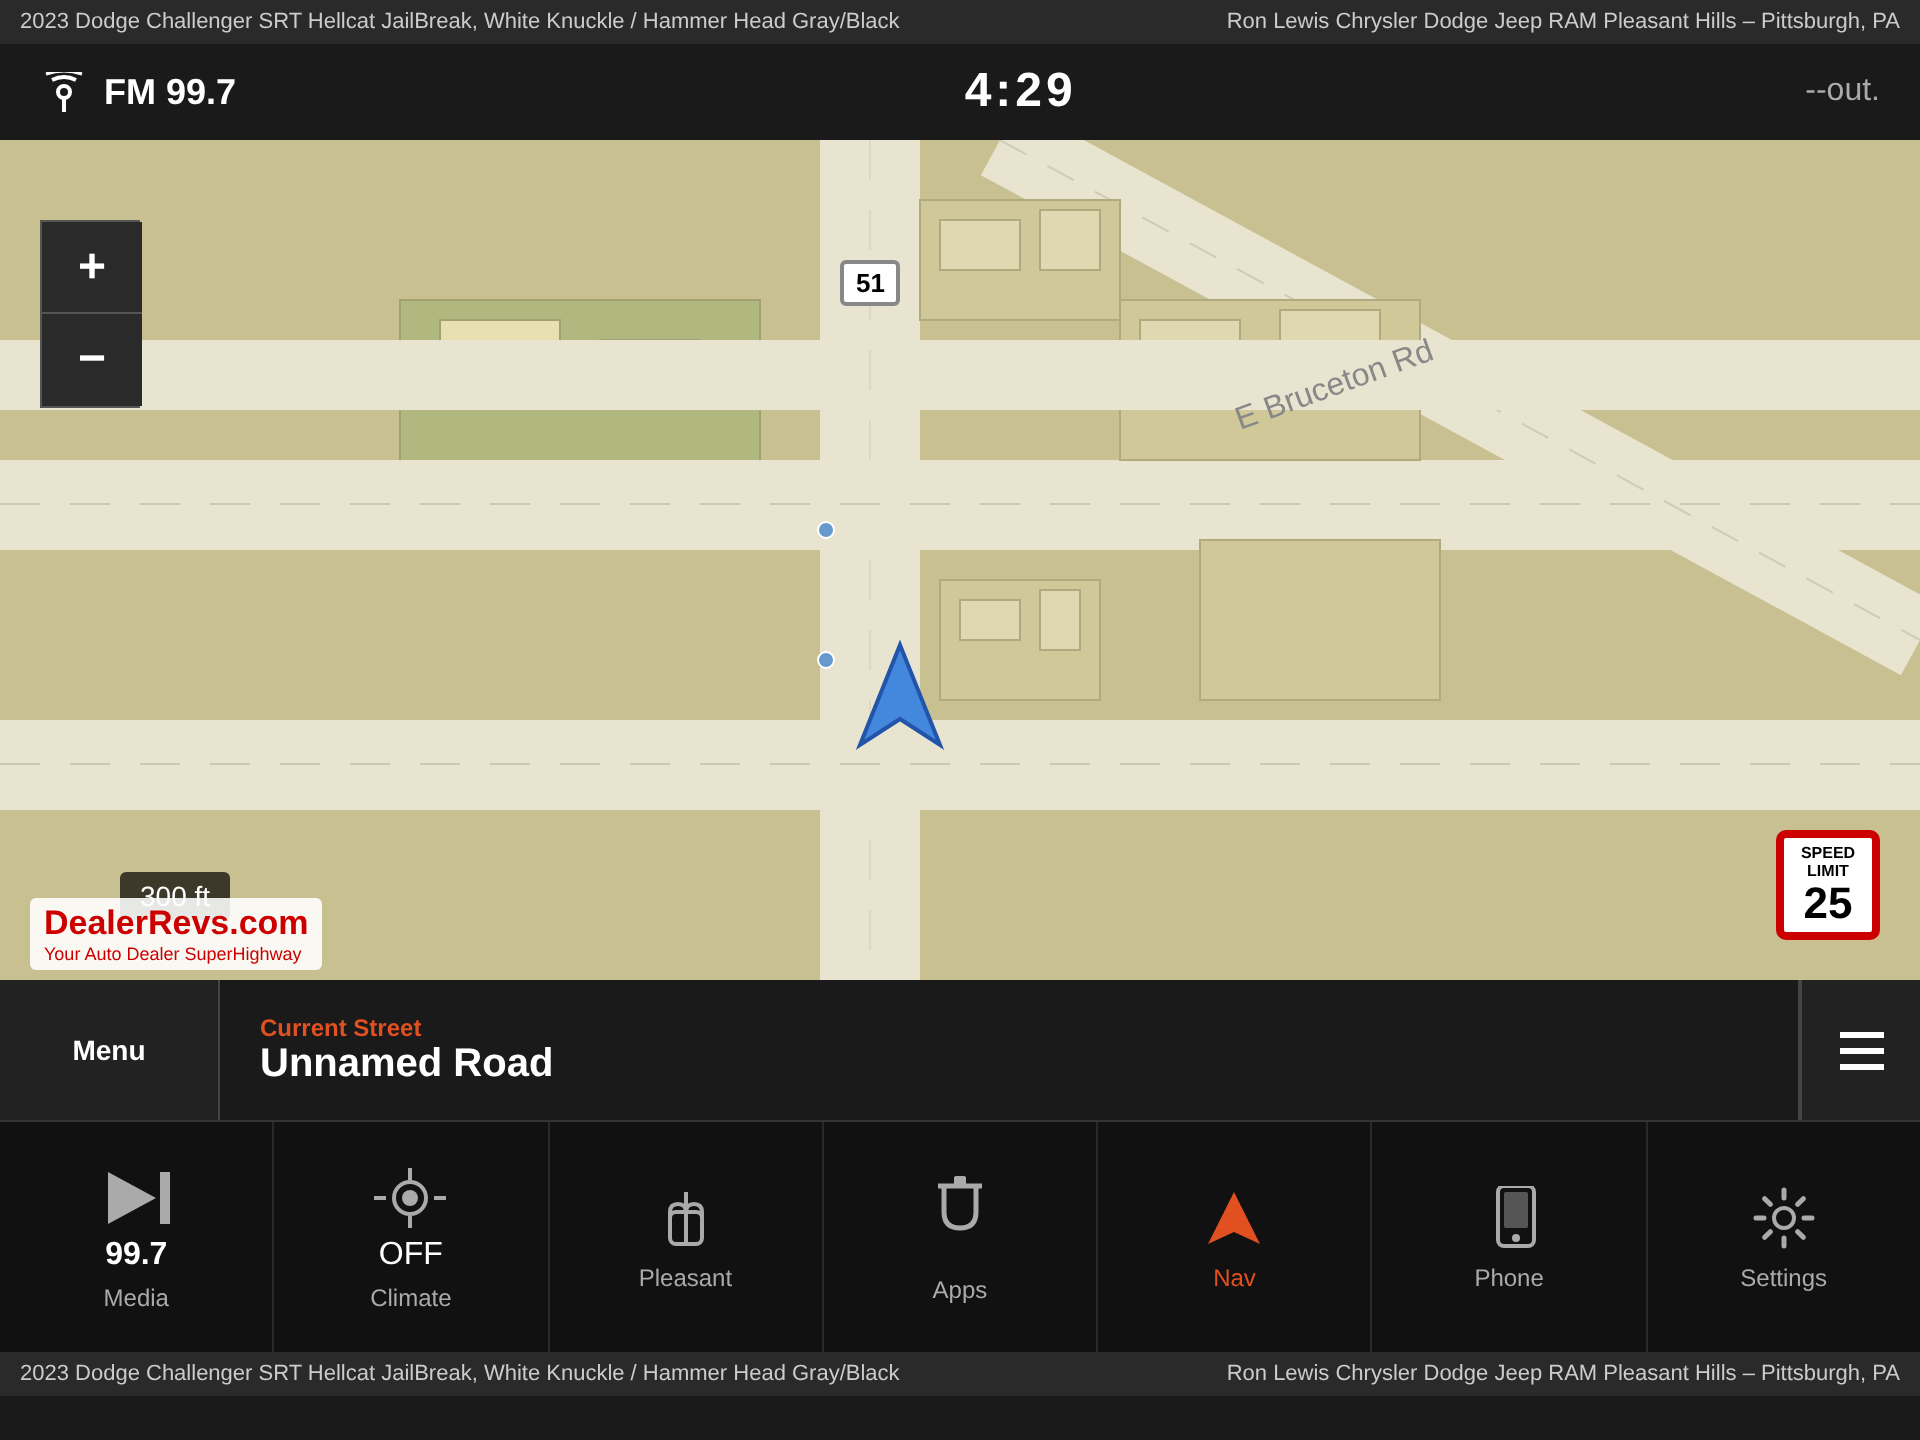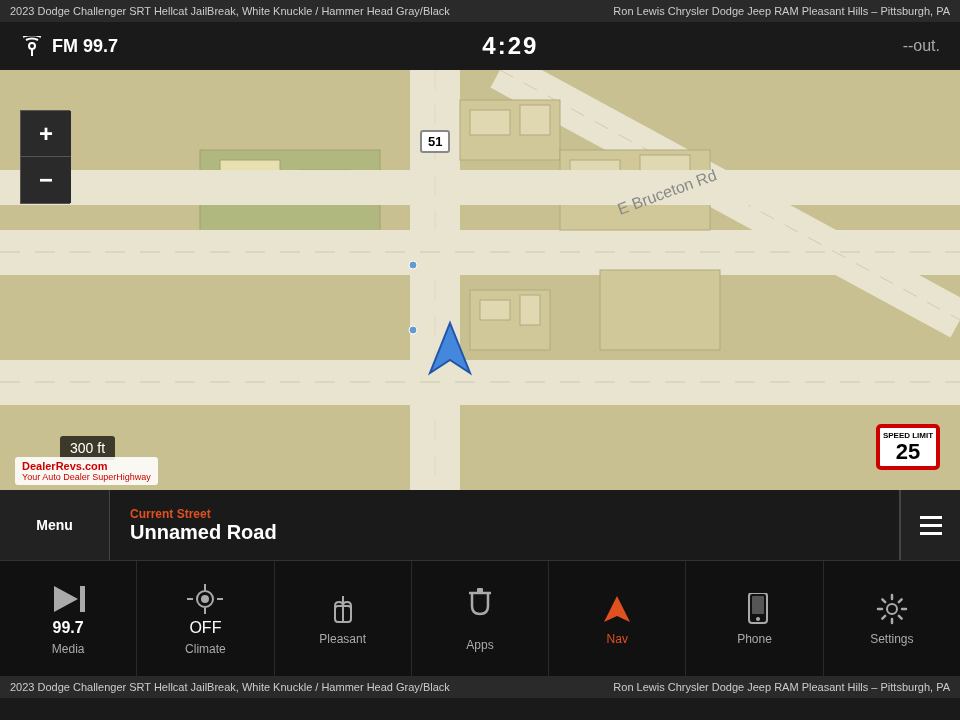--- a/index.html
+++ b/index.html
@@ -121,21 +121,21 @@
     }
 
     
     .speed-limit {
       position: absolute;
       right: 20px;
       bottom: 20px;
       background: white;
       border: 4px solid #cc0000;
       border-radius: 5px;
-      width: 64px;
+      width: 52px;
       text-align: center;
       padding: 3px 2px;
     }
 
     .speed-limit-text {
       font-size: 8px;
       color: #000;
       font-weight: bold;
       line-height: 1.2;
     }
@@ -369,21 +369,21 @@
     <div class="distance-label">
       <span>300 ft</span>
     </div>
 
     <div class="speed-limit">
       <div class="speed-limit-text">SPEED LIMIT</div>
       <div class="speed-limit-number">25</div>
     </div>
 
     <div class="watermark" style="position:absolute; bottom: 5px; left: 15px; background: rgba(255,255,255,0.88); padding: 3px 7px; border-radius: 3px;">
-      <div style="font-size:11px; color:#cc0000; font-weight:bold;">DealerRevs.com</div>
+      <div style="font-size:17px; color:#cc0000; font-weight:bold;">DealerRevs.com</div>
       <div style="font-size:9px; color:#cc0000;">Your Auto Dealer SuperHighway</div>
     </div>
   </div>
 
   <div class="nav-info">
     <div class="nav-menu-btn">
       <span>Menu</span>
     </div>
     <div class="nav-current-street">
       <div class="nav-label">Current Street</div>

